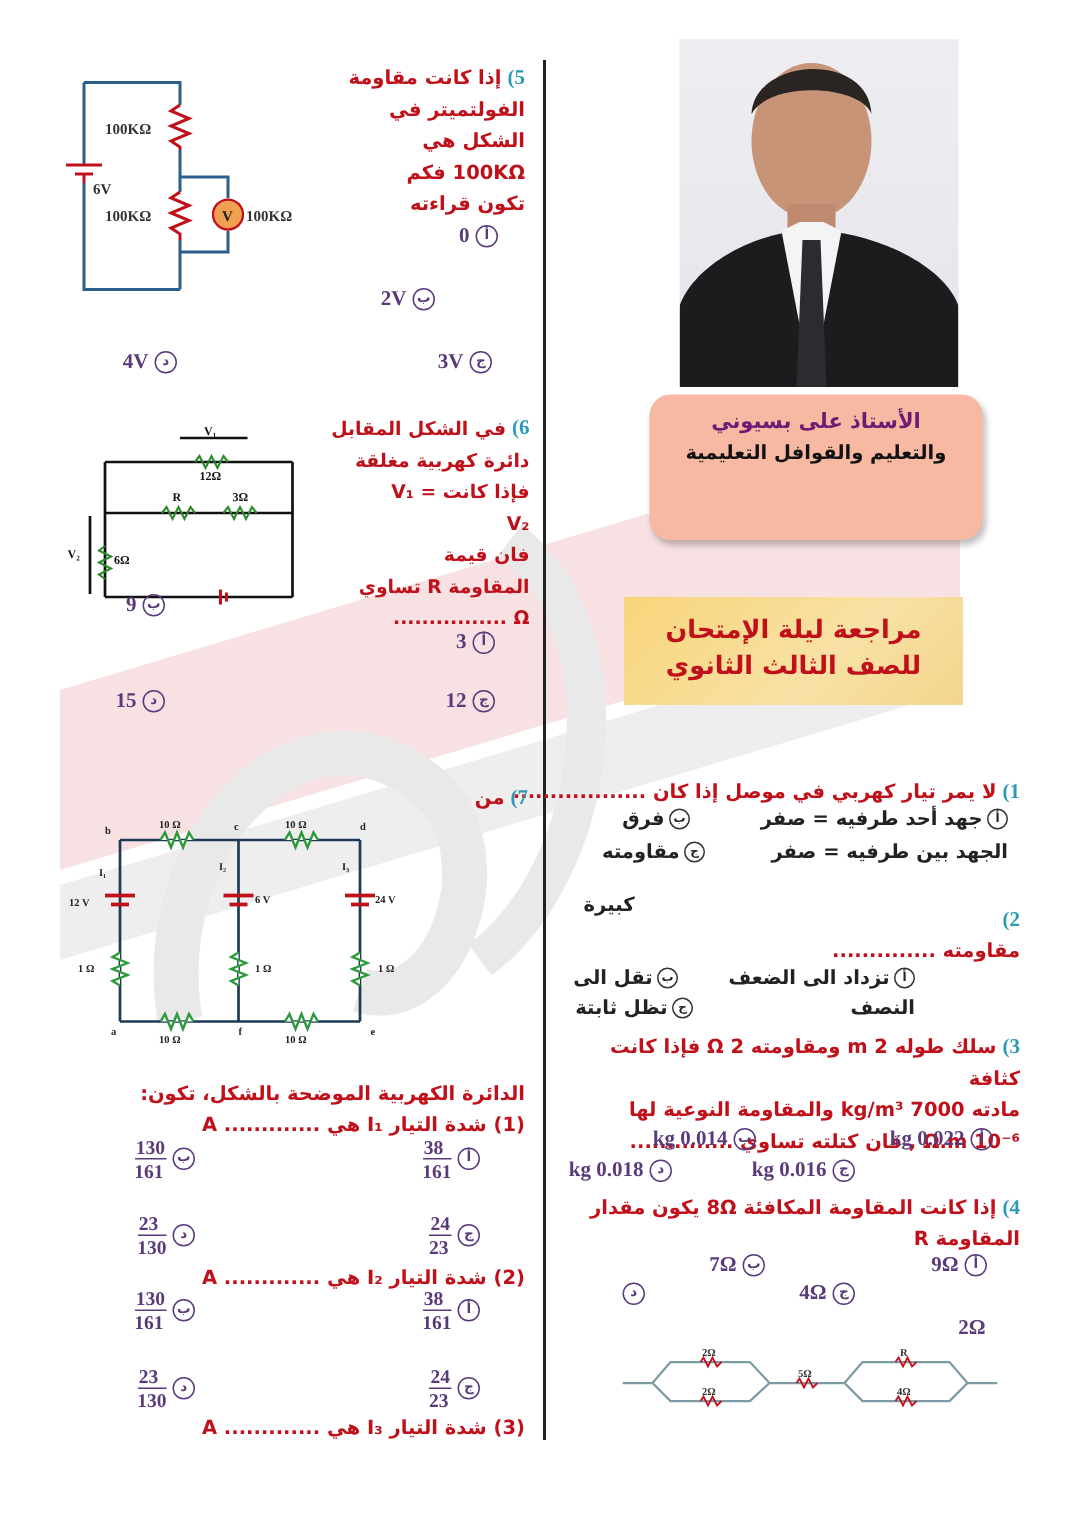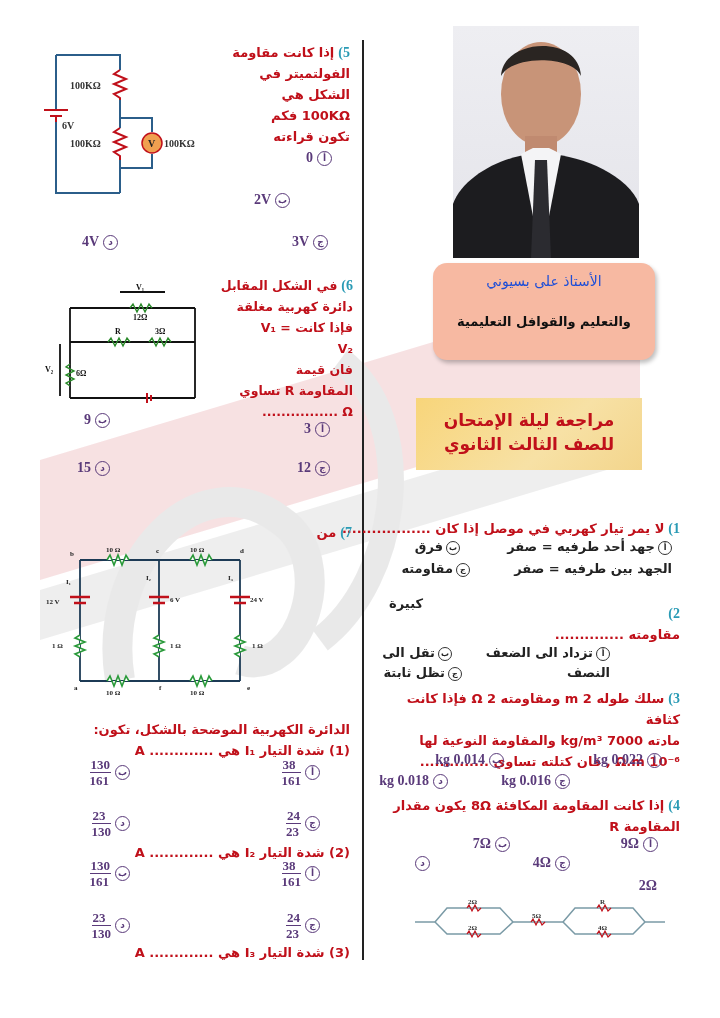--- a/index.html
+++ b/index.html
@@ -17,21 +17,21 @@
   .opt .mark { display: inline-block; width: 15px; height: 15px; border: 1.3px solid #5a3a7a; border-radius: 50%; font-size: 9px; line-height: 13px; text-align: center; margin-left: 4px; vertical-align: middle; font-family: "DejaVu Sans", sans-serif; }
   .opt-ar { color: #222; font-weight: bold; font-size: 13px; direction: rtl; white-space: nowrap; font-family: "DejaVu Sans", sans-serif; }
   .opt-ar .mark { display: inline-block; width: 14px; height: 14px; border: 1.2px solid #333; border-radius: 50%; font-size: 8px; line-height: 12px; text-align: center; margin-left: 3px; vertical-align: middle; }
 
   .frac { display: inline-block; text-align: left; vertical-align: middle; font-family: "Liberation Serif", serif; font-weight: bold; color: #5a3a7a; font-size: 13px; line-height: 15px; }
   .frac .n { display: block; border-bottom: 1.3px solid #5a3a7a; padding: 0 1px; }
   .frac .d { display: block; }
 
   .photo { position: absolute; left: 453px; top: 26px; width: 186px; height: 232px; background: linear-gradient(180deg, #eeeef2 0%, #e4e4ea 100%); overflow: hidden; }
   .name-card { position: absolute; left: 433px; top: 263px; width: 222px; height: 97px; background: #f7b9a2; border-radius: 14px; box-shadow: 2px 3px 4px rgba(0,0,0,0.25); text-align: center; direction: rtl; padding-top: 10px; }
-  .name-card .nm { font-weight: normal; font-size: 14px; color: #1d4ed8; margin-bottom: 23px; }
+  .name-card .nm { font-weight: bold; font-size: 14px; color: #701a75; margin-bottom: 4px; }
   .name-card .ds { font-weight: bold; font-size: 13px; color: #111; line-height: 19px; }
   .review-box { position: absolute; left: 416px; top: 398px; width: 226px; height: 72px; background: linear-gradient(135deg, #f8d57a 0%, #f7e1a5 60%, #f3d58c 100%); text-align: center; direction: rtl; padding-top: 10px; }
   .review-box div { color: #c0101a; font-weight: bold; font-size: 17px; line-height: 24px; }
 
   svg text { font-family: "Liberation Serif", serif; font-weight: bold; }
 </style>
 </head>
 <body>
 
 <svg class="watermark" viewBox="0 0 600 460">
@@ -216,21 +216,21 @@
     <span>في الشكل المقابل</span><br>
     <span>دائرة كهربية مغلقة</span><br>
     <span>فإذا كانت = V₁</span><br>
     <span>V₂</span><br>
     <span>فان قيمة</span><br>
     <span>المقاومة R تساوي</span><br>
     <span>Ω ................</span>
   </div>
 </div>
 <div class="abs opt" style="right:390px; top:421px;margin-left:30px;"><span class="mark">أ</span><span>3</span></div>
-<div class="abs opt" style="right:610px; top:412px;"><span class="mark">ب</span><span>9</span></div>
+<div class="abs opt" style="right:610px; top:396px;"><span class="mark">ب</span><span>9</span></div>
 <div class="abs opt" style="right:390px; top:460px;"><span class="mark">ج</span><span>12</span></div>
 <div class="abs opt" style="right:610px; top:460px;"><span class="mark">د</span><span>15</span></div>
 
 <div class="abs" style="left:290px; top:522px; width:62px;">
   <div class="q-text" style="font-size:13px;">
     <span class="q-num" style="float:right; margin-left:4px;">7)</span>
     <span>من</span>
   </div>
 </div>
 

